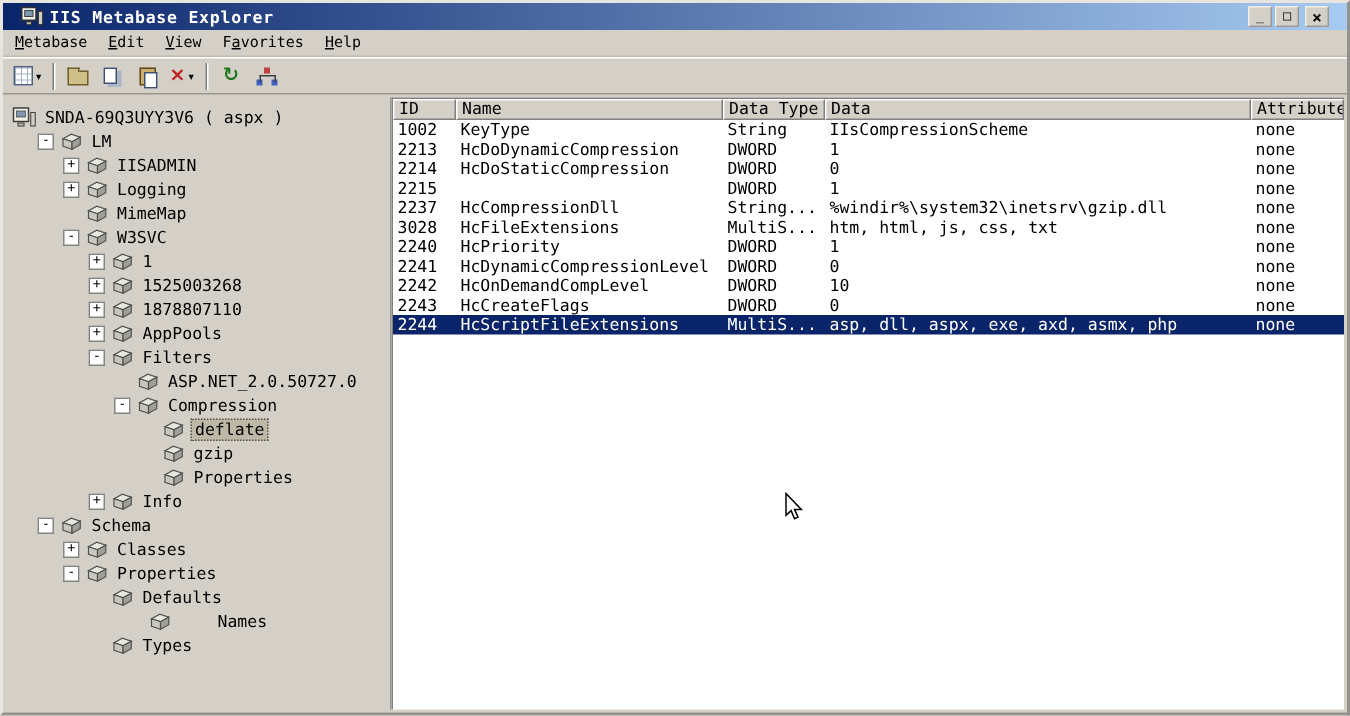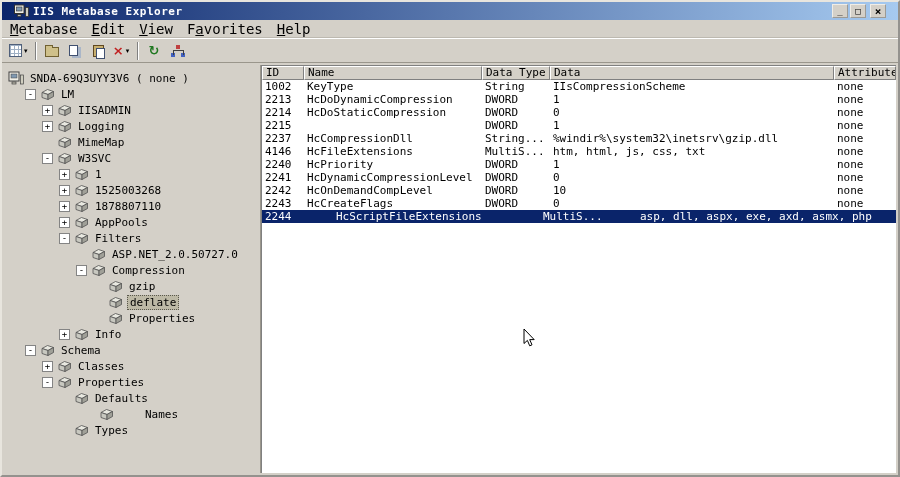--- a/index.html
+++ b/index.html
@@ -17,21 +17,21 @@
     flex:1; letter-spacing:0.5px; }
   .win-buttons { display:flex; align-items:center; }
   .winbtn { width:16px; height:14px; margin-left:2px; background:#d4d0c8;
     border:1px outset #f0ede6; font-size:9px; line-height:11px; text-align:center;
     color:#000; padding:0; }
   .winbtn[data-name="close-button"] { margin-left:4px; font-size:11px; font-weight:bold; }
 
   
   .menubar { height:18px; display:flex; align-items:center; padding-left:1px;
     border-bottom:1px solid #bdb9b0; }
-  .menu-item { font-size:14px; padding:2px 7px; color:#000; cursor:default; }
+  .menu-item { font-size:10px; padding:2px 7px; color:#000; cursor:default; }
 
   
   .toolbar { height:25px; display:flex; align-items:center; padding-left:4px;
     border-top:1px solid #fff; border-bottom:1px solid #9a968c; }
   .tb-btn { height:22px; min-width:23px; background:transparent; border:1px solid transparent;
     display:flex; align-items:center; justify-content:center; padding:0 2px; }
   .tb-sep { width:2px; height:18px; border-left:1px solid #808080; border-right:1px solid #fff;
     margin:0 4px; }
   .tb-icon { display:inline-flex; align-items:center; justify-content:center;
     font-family:"DejaVu Sans", sans-serif; }
@@ -77,21 +77,21 @@
     border-left:1px solid #808080; border-top:1px solid #808080; overflow:hidden; }
   .list-header { display:flex; height:14px; background:#d4d0c8; }
   .col-header { flex:none; font-size:11px; line-height:12px; padding:0 3px; color:#000;
     background:#d4d0c8; border-top:1px solid #fff; border-left:1px solid #fff;
     border-right:1px solid #808080; border-bottom:1px solid #808080;
     white-space:nowrap; overflow:hidden; }
   .list-body { position:absolute; top:14px; left:0; right:0; bottom:0; background:#fff; }
   .list-row { display:flex; height:13px; }
   .cell { flex:none; font-size:11px; line-height:13px; padding:0 3px;
     white-space:nowrap; overflow:hidden; color:#000; }
-  .row-selected { background:#0a246a;gap:29px; }
+  .row-selected { background:#0a246a; }
   .row-selected .cell { color:#fff; }
 
   .cursor { position:absolute; left:521px; top:326px; z-index:50; pointer-events:none; }
 </style>
 </head>
 <body>
 
 <div class="window" data-name="app-window">
 
   <div class="titlebar" data-name="titlebar">
@@ -151,21 +151,21 @@
     <div class="tree" data-name="tree">
         <div class="tree-row" data-name="tree-item-snda-69q3uyy3v6-local" style="padding-left: 4px;">
           <span class="node-icon" data-name="computer-icon">
             <svg width="16" height="14" viewBox="0 0 16 14">
               <rect x="1" y="1" width="10" height="9" fill="#f0efe8" stroke="#404040"></rect>
               <rect x="3" y="3" width="6" height="4" fill="#8098b0" stroke="#404040" stroke-width="0.5"></rect>
               <rect x="4" y="11" width="4" height="2" fill="#c0bdb0" stroke="#404040" stroke-width="0.7"></rect>
               <rect x="12.5" y="4" width="3" height="9" fill="#d0cec0" stroke="#404040" stroke-width="0.7"></rect>
             </svg>
           </span>
-          <span class="node-label" data-name="tree-item-label">SNDA-69Q3UYY3V6 ( none )</span>
+          <span class="node-label" data-name="tree-item-label">SNDA-69Q3UYY3V6 ( aspx )</span>
         </div>
         <div class="tree-row" data-name="tree-item-lm" style="padding-left: 21px;">
           <span class="expander" data-name="collapse-icon">-</span>
           <span class="node-icon" data-name="metabase-key-icon">
             <svg width="15" height="13" viewBox="0 0 15 13">
               <path d="M2 4.5 L7.5 1.5 L13.5 3.5 L8 6.5 Z" fill="#e8e8e0" stroke="#505050" stroke-width="0.8"></path>
               <path d="M2 4.5 L8 6.5 L8 11.5 L2 9.5 Z" fill="#c8c8c0" stroke="#505050" stroke-width="0.8"></path>
               <path d="M8 6.5 L13.5 3.5 L13.5 8.5 L8 11.5 Z" fill="#a0a098" stroke="#505050" stroke-width="0.8"></path>
             </svg>
           </span>
@@ -285,41 +285,41 @@
           <span class="expander" data-name="collapse-icon">-</span>
           <span class="node-icon" data-name="metabase-key-icon">
             <svg width="15" height="13" viewBox="0 0 15 13">
               <path d="M2 4.5 L7.5 1.5 L13.5 3.5 L8 6.5 Z" fill="#e8e8e0" stroke="#505050" stroke-width="0.8"></path>
               <path d="M2 4.5 L8 6.5 L8 11.5 L2 9.5 Z" fill="#c8c8c0" stroke="#505050" stroke-width="0.8"></path>
               <path d="M8 6.5 L13.5 3.5 L13.5 8.5 L8 11.5 Z" fill="#a0a098" stroke="#505050" stroke-width="0.8"></path>
             </svg>
           </span>
           <span class="node-label" data-name="tree-item-label">Compression</span>
         </div>
+        <div class="tree-row" data-name="tree-item-deflate" style="padding-left: 89px;">
+          <span class="expander-spacer" data-name="tree-indent"></span>
+          <span class="node-icon" data-name="metabase-key-icon">
+            <svg width="15" height="13" viewBox="0 0 15 13">
+              <path d="M2 4.5 L7.5 1.5 L13.5 3.5 L8 6.5 Z" fill="#e8e8e0" stroke="#505050" stroke-width="0.8"></path>
+              <path d="M2 4.5 L8 6.5 L8 11.5 L2 9.5 Z" fill="#c8c8c0" stroke="#505050" stroke-width="0.8"></path>
+              <path d="M8 6.5 L13.5 3.5 L13.5 8.5 L8 11.5 Z" fill="#a0a098" stroke="#505050" stroke-width="0.8"></path>
+            </svg>
+          </span>
+          <span class="node-label selected" data-name="tree-item-label">deflate</span>
+        </div>
         <div class="tree-row" data-name="tree-item-gzip" style="padding-left: 89px;">
           <span class="expander-spacer" data-name="tree-indent"></span>
           <span class="node-icon" data-name="metabase-key-icon">
             <svg width="15" height="13" viewBox="0 0 15 13">
               <path d="M2 4.5 L7.5 1.5 L13.5 3.5 L8 6.5 Z" fill="#e8e8e0" stroke="#505050" stroke-width="0.8"></path>
               <path d="M2 4.5 L8 6.5 L8 11.5 L2 9.5 Z" fill="#c8c8c0" stroke="#505050" stroke-width="0.8"></path>
               <path d="M8 6.5 L13.5 3.5 L13.5 8.5 L8 11.5 Z" fill="#a0a098" stroke="#505050" stroke-width="0.8"></path>
             </svg>
           </span>
           <span class="node-label" data-name="tree-item-label">gzip</span>
-        </div>
-        <div class="tree-row" data-name="tree-item-deflate" style="padding-left: 89px;">
-          <span class="expander-spacer" data-name="tree-indent"></span>
-          <span class="node-icon" data-name="metabase-key-icon">
-            <svg width="15" height="13" viewBox="0 0 15 13">
-              <path d="M2 4.5 L7.5 1.5 L13.5 3.5 L8 6.5 Z" fill="#e8e8e0" stroke="#505050" stroke-width="0.8"></path>
-              <path d="M2 4.5 L8 6.5 L8 11.5 L2 9.5 Z" fill="#c8c8c0" stroke="#505050" stroke-width="0.8"></path>
-              <path d="M8 6.5 L13.5 3.5 L13.5 8.5 L8 11.5 Z" fill="#a0a098" stroke="#505050" stroke-width="0.8"></path>
-            </svg>
-          </span>
-          <span class="node-label selected" data-name="tree-item-label">deflate</span>
         </div>
         <div class="tree-row" data-name="tree-item-parameters" style="padding-left: 89px;">
           <span class="expander-spacer" data-name="tree-indent"></span>
           <span class="node-icon" data-name="metabase-key-icon">
             <svg width="15" height="13" viewBox="0 0 15 13">
               <path d="M2 4.5 L7.5 1.5 L13.5 3.5 L8 6.5 Z" fill="#e8e8e0" stroke="#505050" stroke-width="0.8"></path>
               <path d="M2 4.5 L8 6.5 L8 11.5 L2 9.5 Z" fill="#c8c8c0" stroke="#505050" stroke-width="0.8"></path>
               <path d="M8 6.5 L13.5 3.5 L13.5 8.5 L8 11.5 Z" fill="#a0a098" stroke="#505050" stroke-width="0.8"></path>
             </svg>
           </span>
@@ -442,21 +442,21 @@
             <div class="cell" data-name="cell-attributes" style="flex: 1 1 0%;">none</div>
           </div>
           <div class="list-row" data-name="table-row-2237">
             <div class="cell" data-name="cell-id" style="width: 42px;">2237</div>
             <div class="cell" data-name="cell-name" style="width: 178px;">HcCompressionDll</div>
             <div class="cell" data-name="cell-data-type" style="width: 68px;">String...</div>
             <div class="cell" data-name="cell-data" style="width: 284px;">%windir%\system32\inetsrv\gzip.dll</div>
             <div class="cell" data-name="cell-attributes" style="flex: 1 1 0%;">none</div>
           </div>
           <div class="list-row" data-name="table-row-2238">
-            <div class="cell" data-name="cell-id" style="width: 42px;">4146</div>
+            <div class="cell" data-name="cell-id" style="width: 42px;">3028</div>
             <div class="cell" data-name="cell-name" style="width: 178px;">HcFileExtensions</div>
             <div class="cell" data-name="cell-data-type" style="width: 68px;">MultiS...</div>
             <div class="cell" data-name="cell-data" style="width: 284px;">htm, html, js, css, txt</div>
             <div class="cell" data-name="cell-attributes" style="flex: 1 1 0%;">none</div>
           </div>
           <div class="list-row" data-name="table-row-2240">
             <div class="cell" data-name="cell-id" style="width: 42px;">2240</div>
             <div class="cell" data-name="cell-name" style="width: 178px;">HcPriority</div>
             <div class="cell" data-name="cell-data-type" style="width: 68px;">DWORD</div>
             <div class="cell" data-name="cell-data" style="width: 284px;">1</div>

